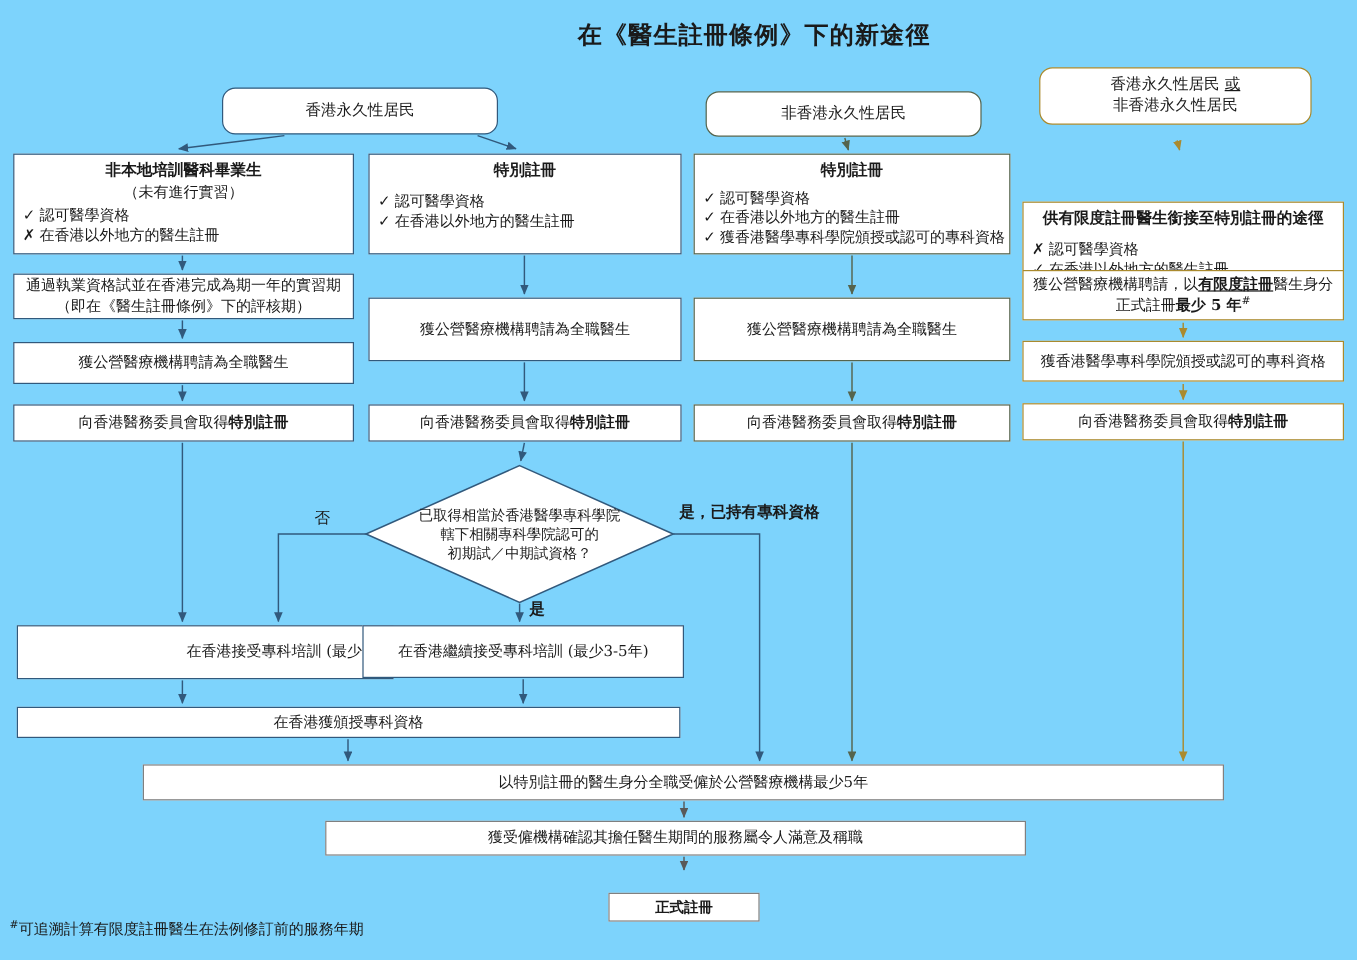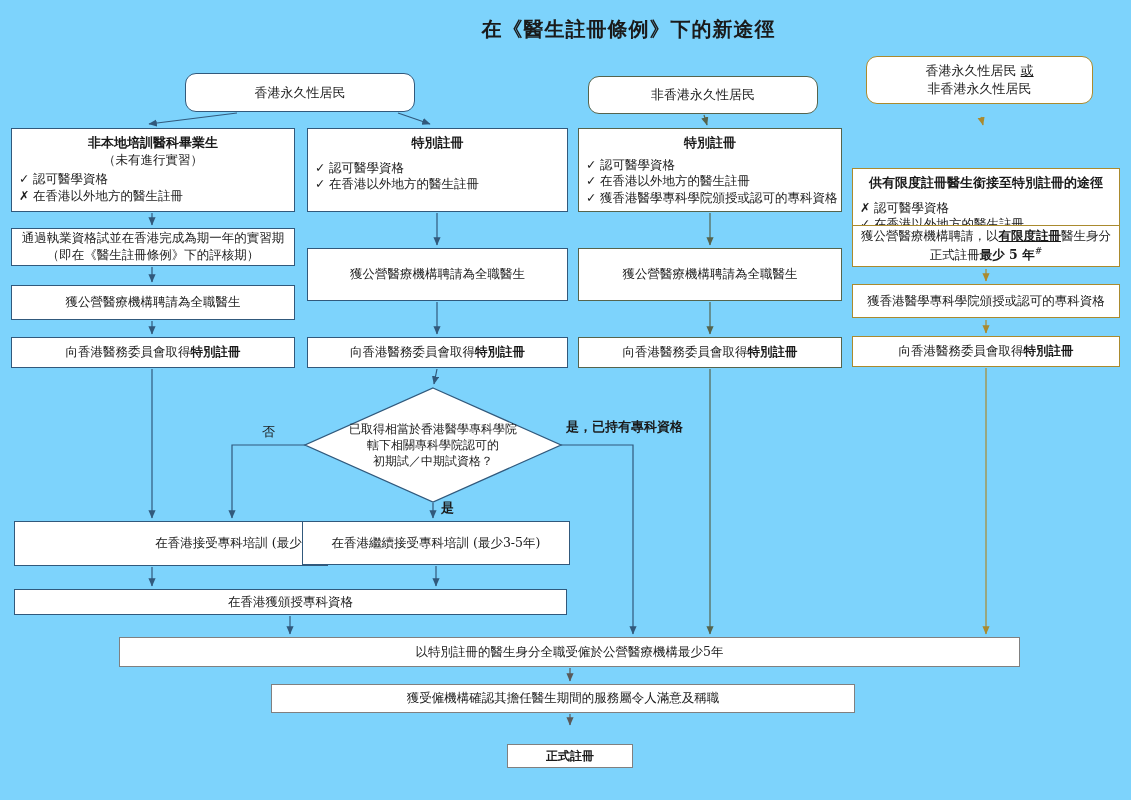--- a/index.html
+++ b/index.html
@@ -193,14 +193,17 @@
   <div class="box b-gray" style="left:119px;top:637px;width:901px;height:30px;">
     <span>以特別註冊的醫生身分全職受僱於公營醫療機構最少5年</span>
   </div>
   <div class="box b-gray" style="left:271px;top:684px;width:584px;height:29px;">
     <span>獲受僱機構確認其擔任醫生期間的服務屬令人滿意及稱職</span>
   </div>
   <div class="box b-gray bld" style="left:507px;top:728px;width:126px;height:24px;font-size:12px;margin-top:16px;">
     <span>正式註冊</span>
   </div>
 
+  <div class="note" style="left:8px;top:766px;">
+    <sup>#</sup><span>可追溯計算有限度註冊醫生在法例修訂前的服務年期</span>
+  </div>
 
 </div>
 
 </body></html>

